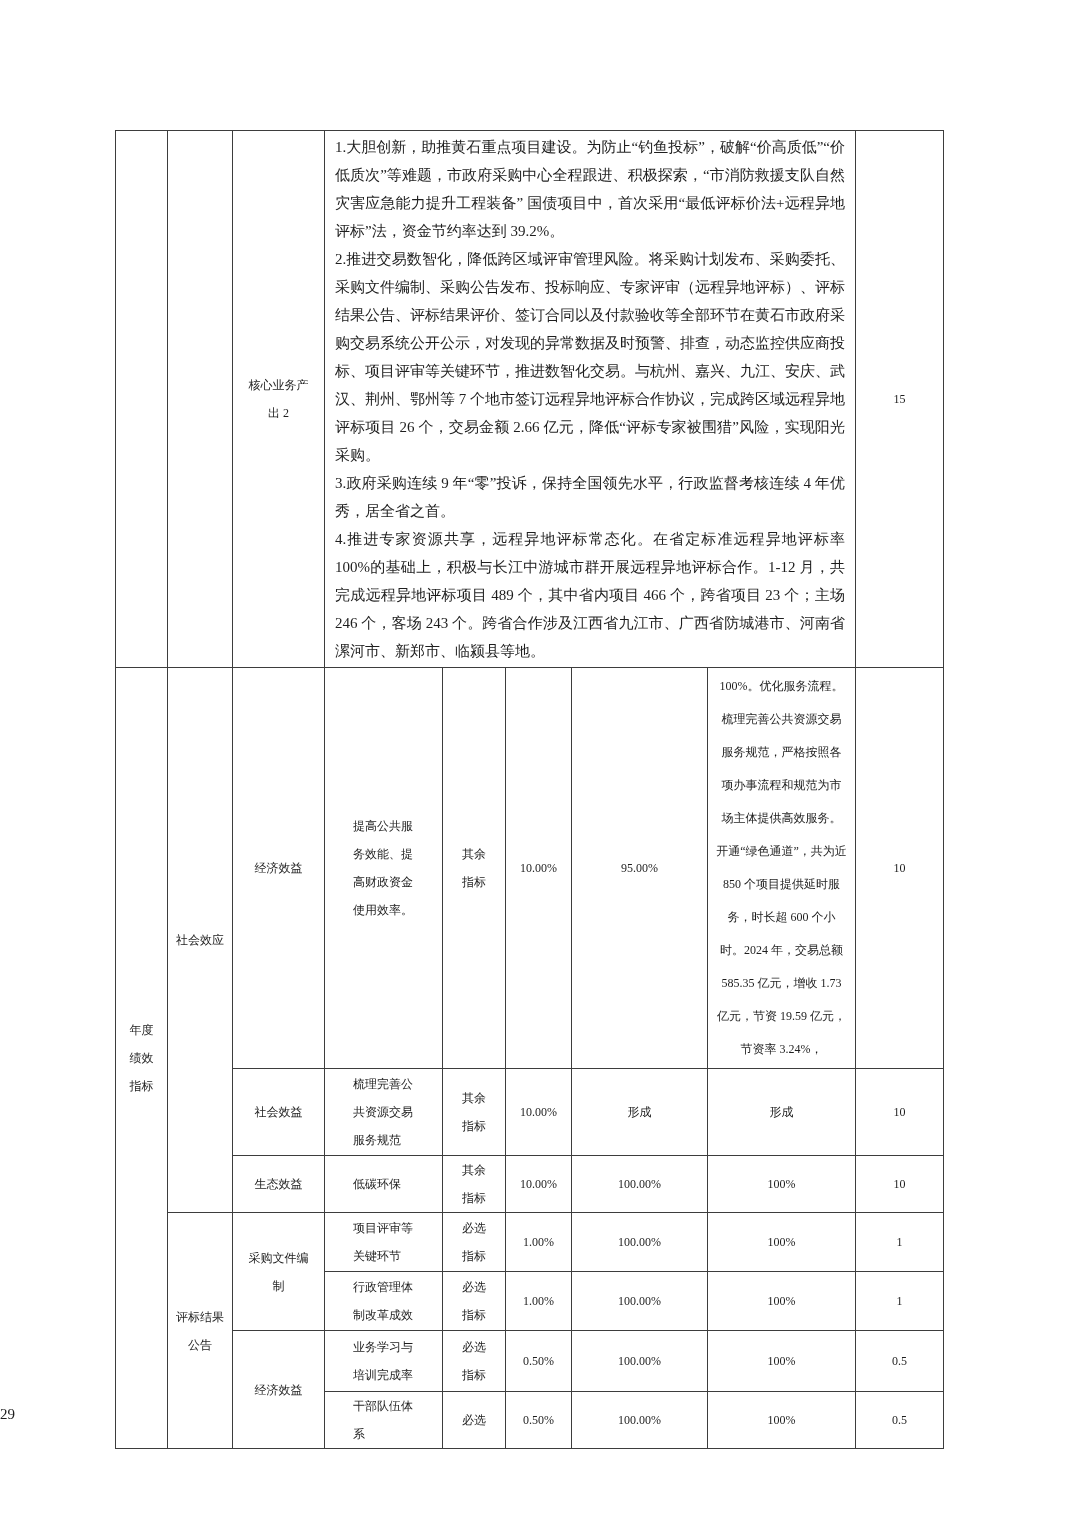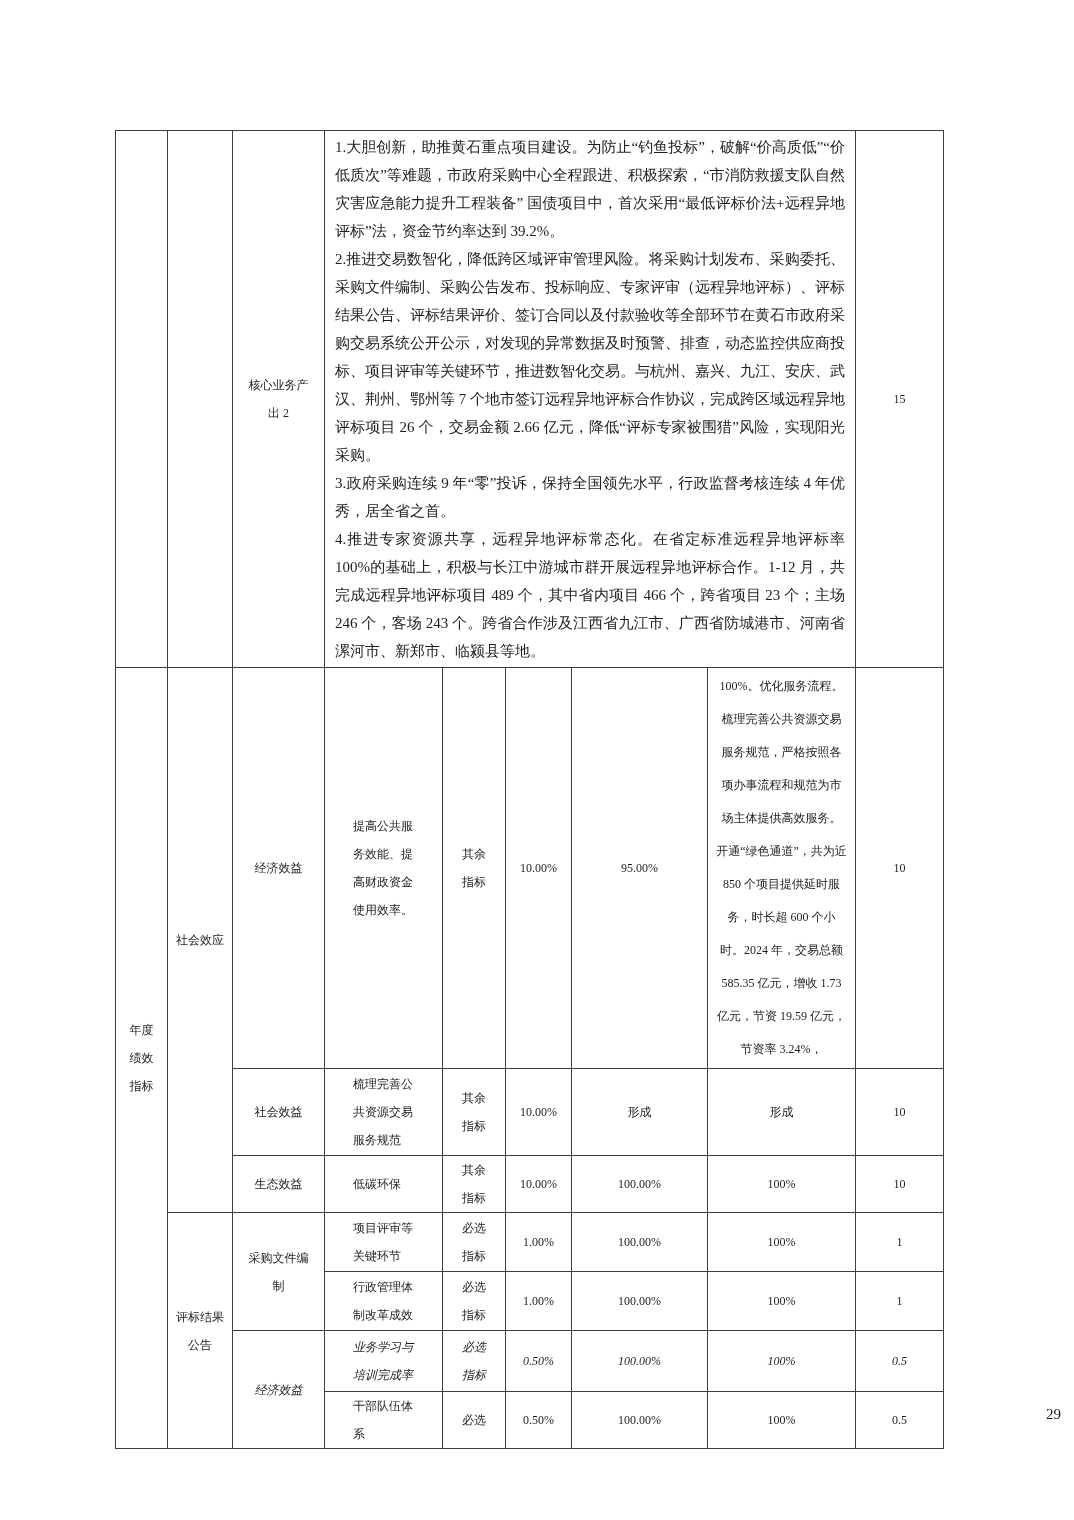--- a/index.html
+++ b/index.html
@@ -16,36 +16,36 @@
     border:1px solid #3d3d3d; vertical-align:middle;
     font-size:12px; line-height:28px; text-align:center;
     overflow:hidden; padding:0 8px;
   }
   tr.rA td { height:508px; }
   tr.rB td { height:395px; }
   tr.rC td { height:86px; }
   tr.rD td { height:56px; }
   tr.rE td { height:58px; }
   tr.rF td { height:58px; }
-  tr.rG td { height:60px;font-style:italic; }
+  tr.rG td { height:60px; }
   tr.rH td { height:27px; }
   td.c-label3 { padding:0 14px; }
   td.c-type   { padding:0 14px; }
   td.c-name   { text-align:left; padding:0 28px; }
   td.c-longtext {
     text-align:justify; padding:2px 10px;
     font-size:15px; line-height:28px;
   }
   td.c-actual-long {
     text-align:center; padding:2px 8px; line-height:33px;
   }
   .para { margin:0; }
   .page-num {
     position:absolute; left:0; right:13px; top:1406px;
-    text-align:right; font-size:15px; color:#1e1e1e;margin-left:19px;
+    text-align:left; font-size:15px; color:#1e1e1e;
   }
 </style>
 </head>
 <body>
 
 <table class="perf">
   <colgroup>
     <col style="width:52px">
       <col style="width:65px">
       <col style="width:92px">

